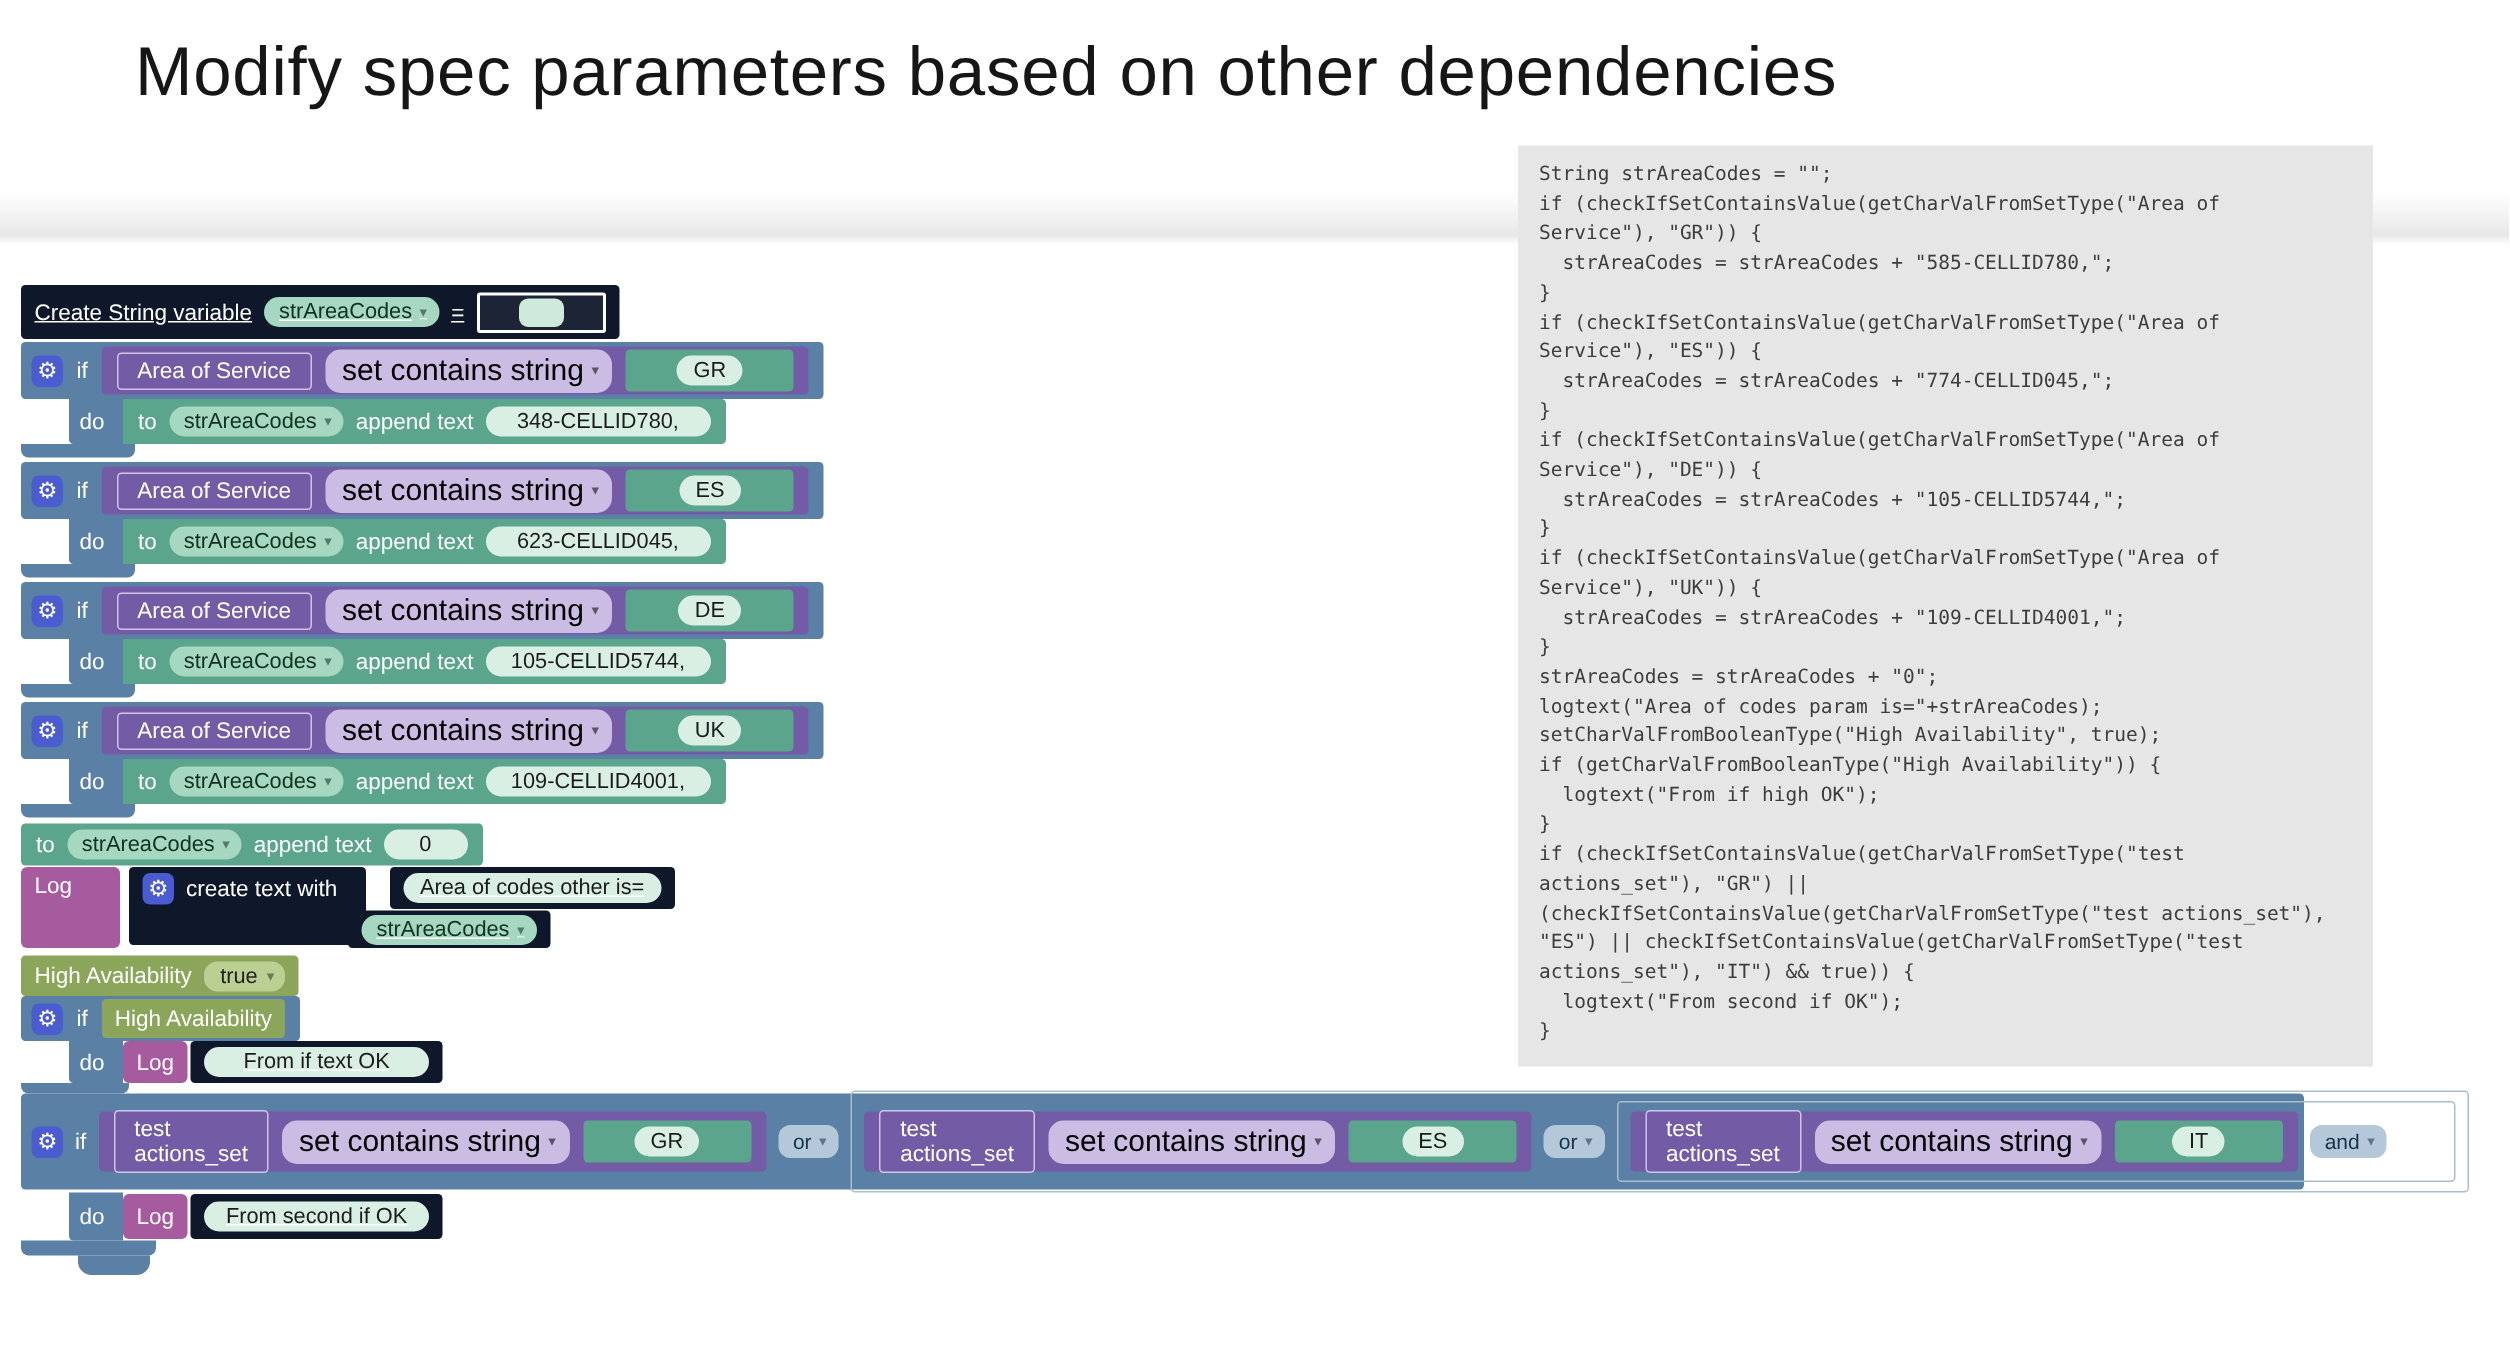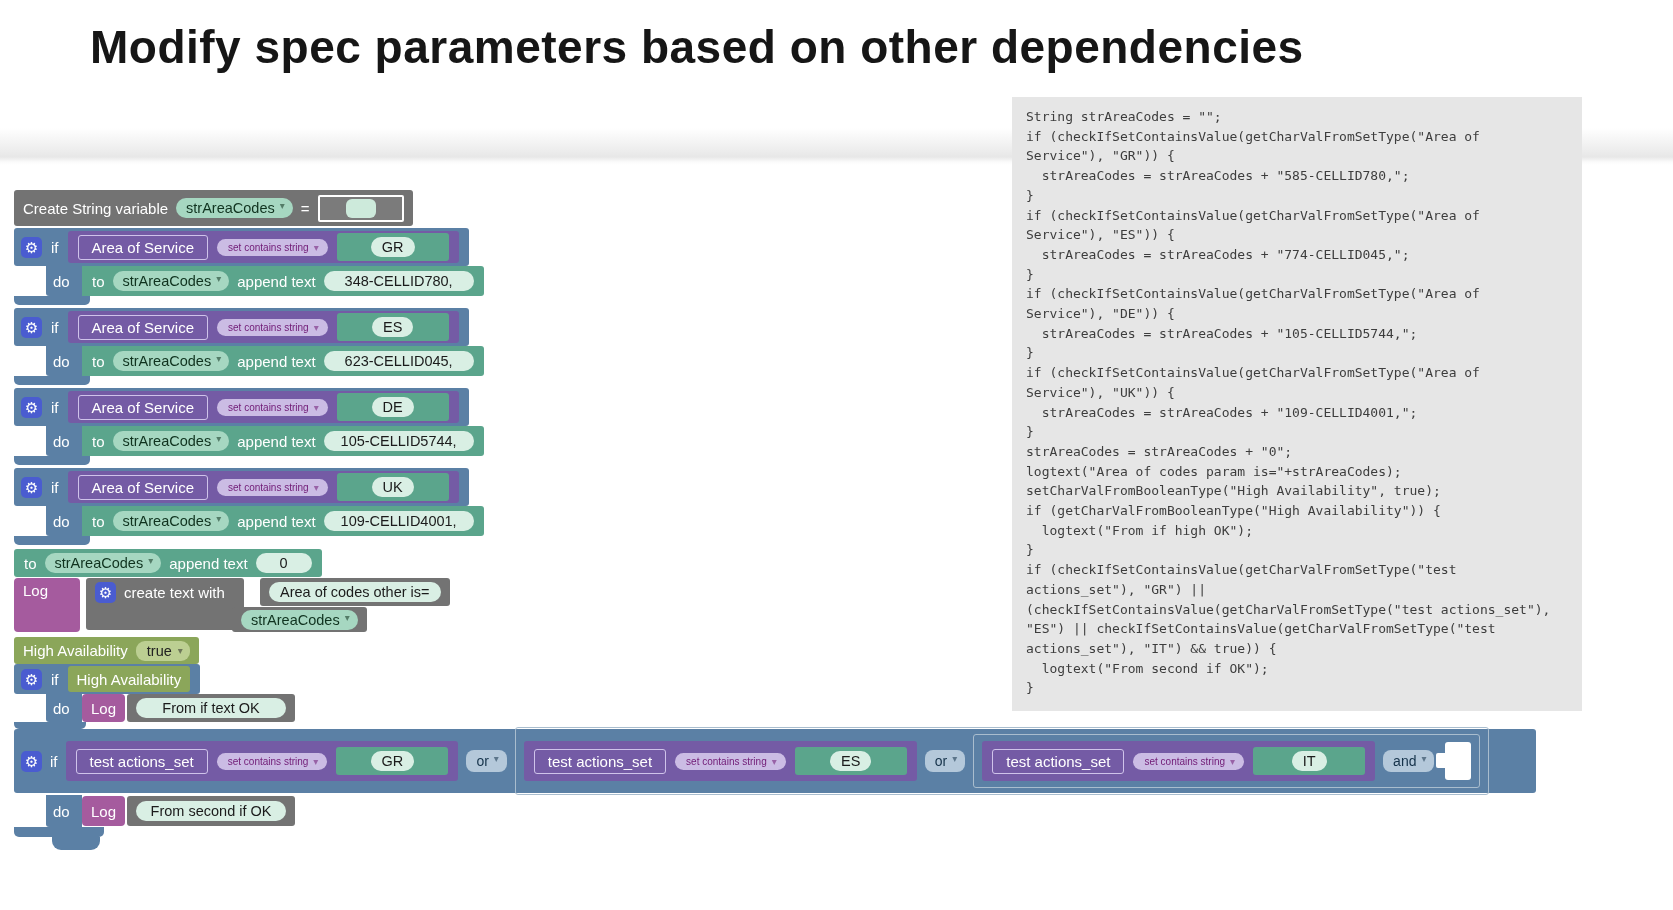--- a/index.html
+++ b/index.html
@@ -1,47 +1,47 @@
 <!DOCTYPE html>
 <html><head>
 <meta charset="utf-8">
 <style>
   html,body{margin:0;padding:0;background:#fff;}
   #canvas{position:relative;width:1673px;height:910px;background:#fff;overflow:hidden;
           font-family:"Liberation Sans",sans-serif;}
   .abs{position:absolute;}
 
   
-  .title{left:90px;top:20px;font-size:46px;font-weight:700;color:#161616;letter-spacing:.5px;white-space:nowrap;}
+  .title{left:90px;top:20px;font-size:46px;font-weight:400;color:#161616;letter-spacing:.5px;white-space:nowrap;}
   .band{left:0;top:128px;width:1673px;height:37px;
         background:linear-gradient(to bottom,#ffffff 0%,#ededed 60%,#e7e7e7 78%,#fbfbfb 92%,#ffffff 100%);}
 
   
   .code-panel{left:1012px;top:97px;width:570px;height:614px;background:#e6e6e6;z-index:2;}
   .code-panel pre{margin:0;padding:10px 14px;font-family:"DejaVu Sans Mono",monospace;
                   font-size:13px;line-height:19.7px;color:#3d3d3d;white-space:pre;}
 
   
   .blk{display:inline-flex;align-items:center;gap:8px;border-radius:3px;color:#fff;
        font-size:15px;padding:0 9px;box-sizing:border-box;white-space:nowrap;}
-  .teal{background:#737373;}
+  .teal{background:#0f172a;text-decoration:underline;}
   .magenta{background:#a55b9e;}
   .olive{background:#8ba65a;}
 
   .if-head{display:flex;align-items:center;gap:9px;height:38px;background:#5b80a5;
            border-radius:3px;padding:0 10px 0 7px;box-sizing:border-box;}
   .kw{color:#fff;font-size:15px;}
   .gear{width:21px;height:21px;border-radius:5px;background:#4a5cd0;color:#fff;flex:none;
         display:inline-flex;align-items:center;justify-content:center;font-size:15px;line-height:1;}
   .cond{display:inline-flex;align-items:center;gap:9px;height:32px;background:#745ba5;
         border-radius:3px;padding:0 10px;box-sizing:border-box;}
   .inner-purple{border:1px solid #cfc3ea;border-radius:3px;padding:3px 13px;color:#fff;font-size:15px;}
-  .dd{display:inline-flex;gap:5px;border-radius:10px;white-space:nowrap;}
+  .dd{display:inline-flex;align-items:center;gap:5px;border-radius:10px;white-space:nowrap;}
   .dd::after{content:"▾";font-size:10px;opacity:.55;}
-  .dd-purple{background:#cbbce4;color:#701a75;padding:3px 9px 3px 11px;font-size:10px;}
+  .dd-purple{background:#cbbce4;color:#000000;padding:3px 9px 3px 11px;font-size:20px;}
   .dd-mint{background:#a6d7c1;color:#10331f;padding:2px 8px 2px 10px;font-size:14.5px;}
   .dd-blue{background:#b4c8da;color:#15324a;padding:3px 8px 3px 10px;font-size:14px;border-radius:8px;}
   .pill{background:#d9efe4;color:#1b1b1b;border-radius:10px;padding:2px 11px;font-size:14.5px;white-space:nowrap;}
   .pill-wide{min-width:128px;text-align:center;}
   .val{background:#5ba58c;border-radius:3px;min-width:96px;display:inline-flex;
        align-items:center;justify-content:center;padding:4px 8px;}
   .olive-pill{display:inline-flex;align-items:center;gap:6px;background:#bccf92;color:#222;
               border-radius:9px;padding:2px 7px 2px 11px;font-size:14.5px;}
   .olive-pill::after{content:"▾";font-size:10px;opacity:.5;}
 

